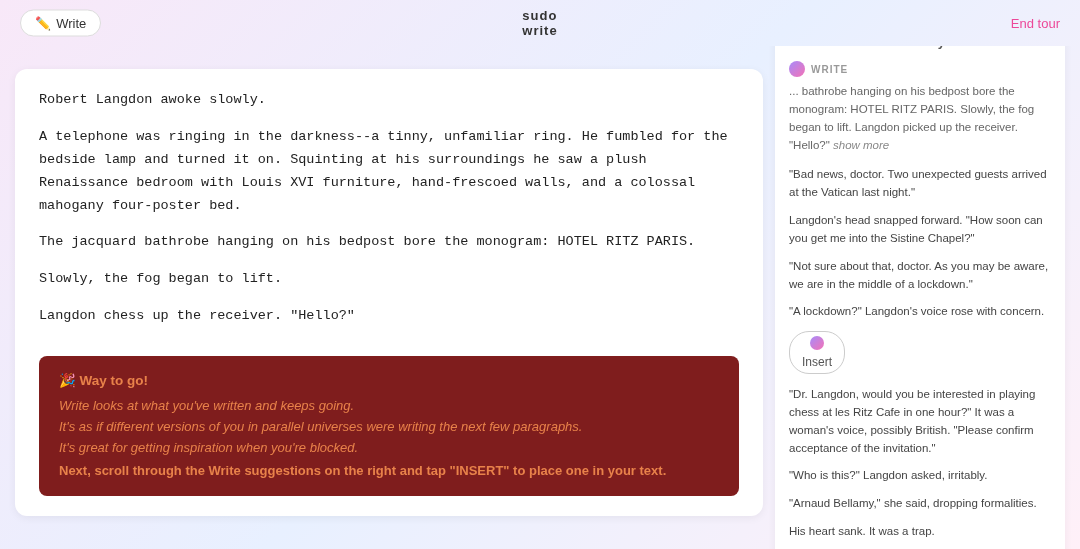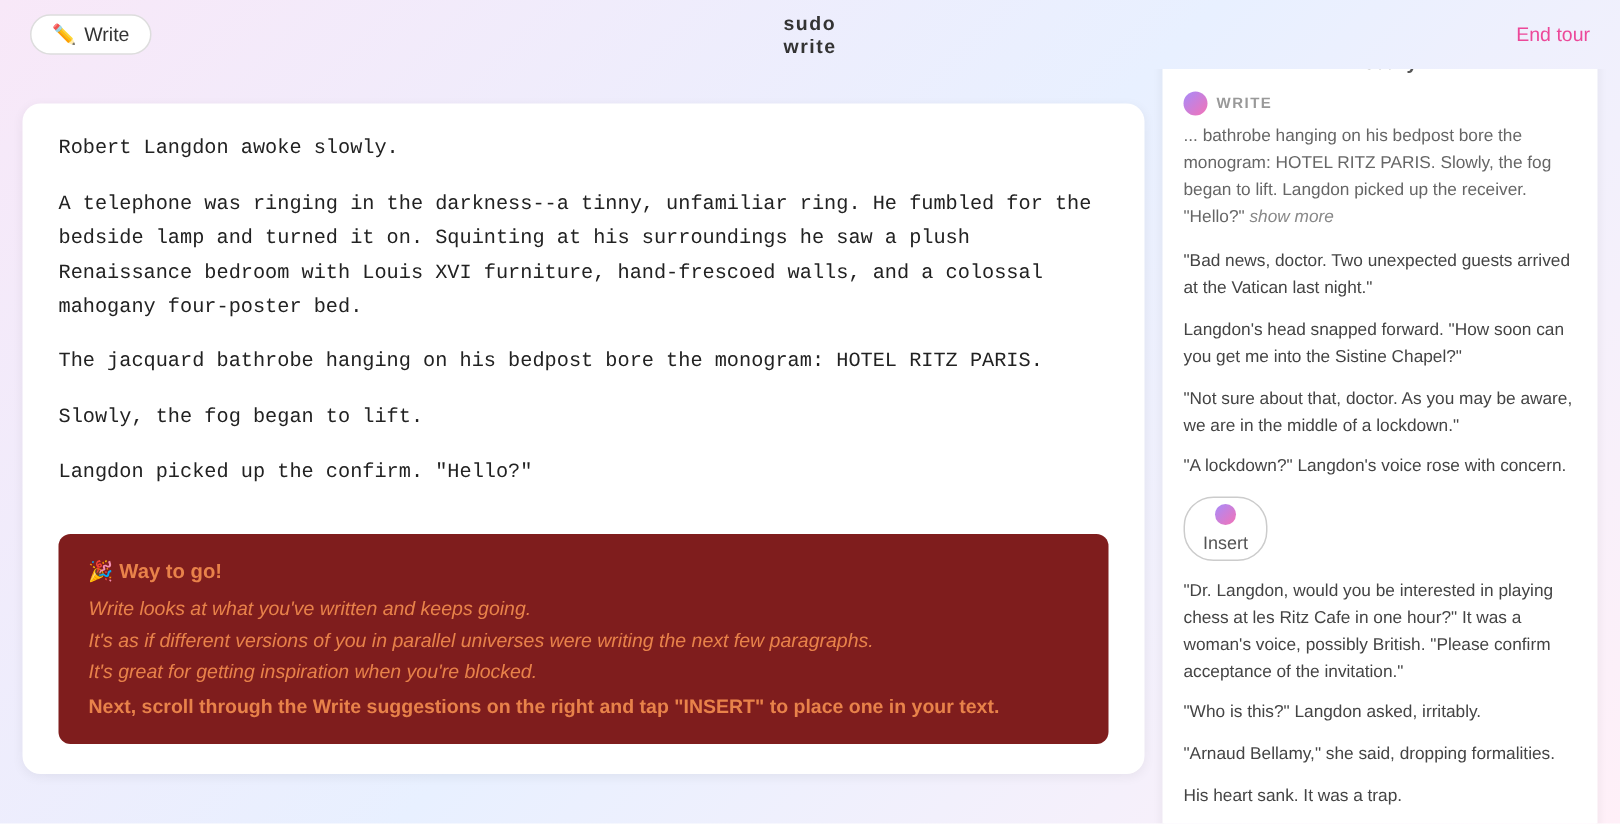--- a/index.html
+++ b/index.html
@@ -264,21 +264,21 @@
 </div>
 
 <div class="main-content">
 
   <div class="editor-panel">
     <div class="story-text">
       <p>Robert Langdon awoke slowly.</p>
       <p>A telephone was ringing in the darkness--a tinny, unfamiliar ring. He fumbled for the bedside lamp and turned it on. Squinting at his surroundings he saw a plush Renaissance bedroom with Louis XVI furniture, hand-frescoed walls, and a colossal mahogany four-poster bed.</p>
       <p>The jacquard bathrobe hanging on his bedpost bore the monogram: HOTEL RITZ PARIS.</p>
       <p>Slowly, the fog began to lift.</p>
-      <p>Langdon picked up the confirm. "Hello?"</p>
+      <p>Langdon chess up the receiver. "Hello?"</p>
     </div>
 
     <div class="divider-space"></div>
 
     <div class="tutorial-box">
       <div class="tutorial-title">🎉 Way to go!</div>
       <div class="tutorial-line">Write looks at what you've written and keeps going.</div>
       <div class="tutorial-line">It's as if different versions of you in parallel universes were writing the next few paragraphs.</div>
       <div class="tutorial-line">It's great for getting inspiration when you're blocked.</div>
       <div class="tutorial-line bold">Next, scroll through the Write suggestions on the right and tap "INSERT" to place one in your text.</div>

